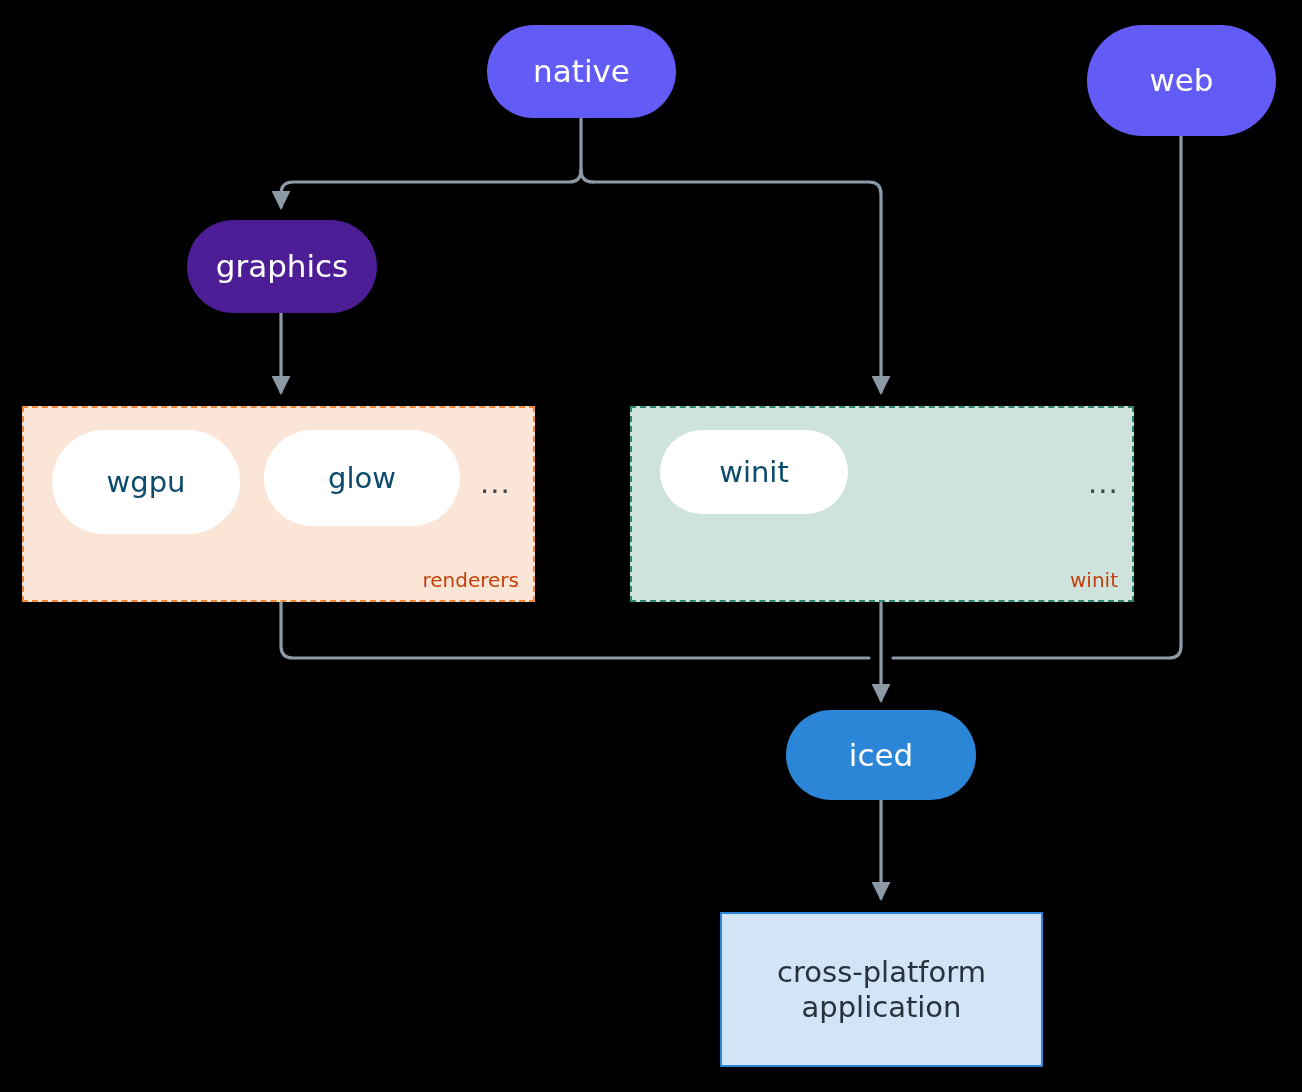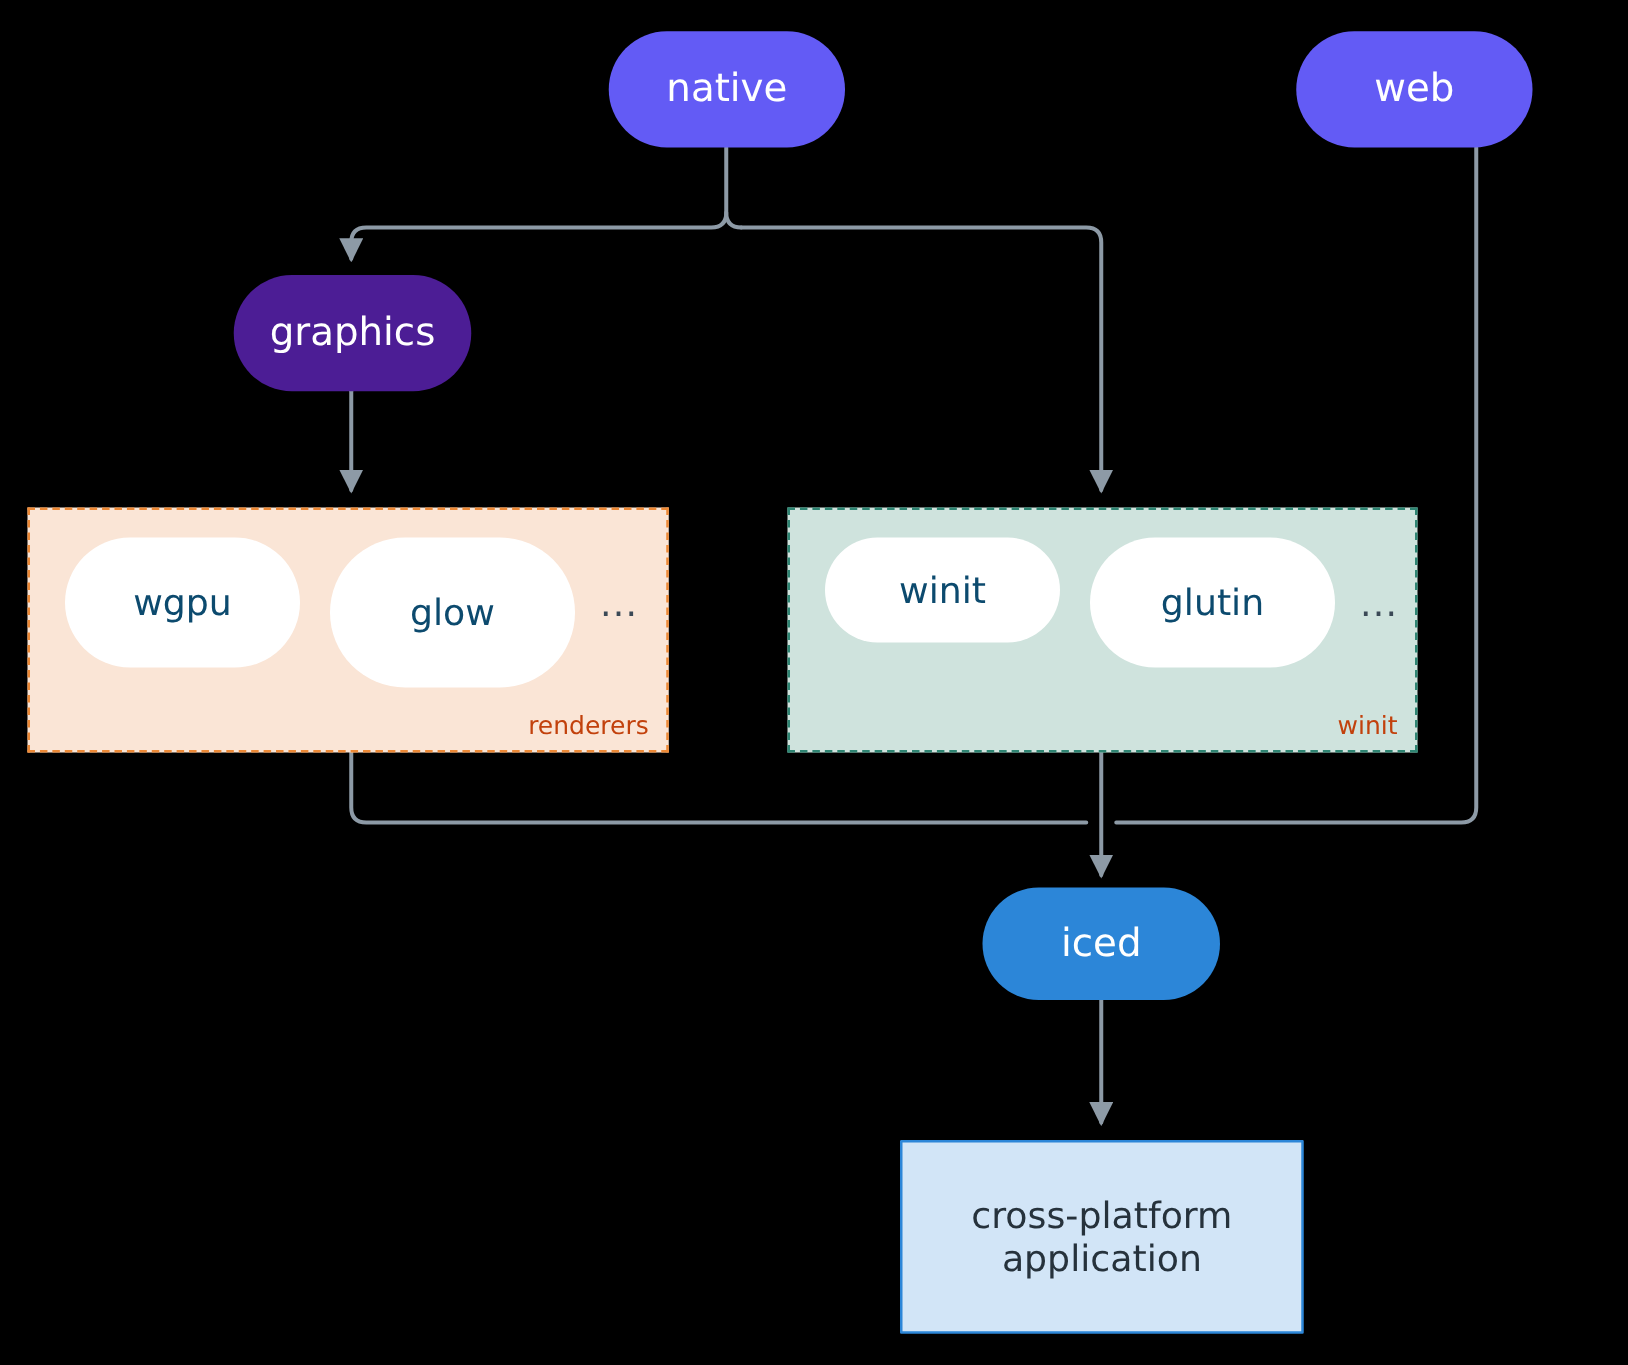--- a/index.html
+++ b/index.html
@@ -129,45 +129,42 @@
       <path d="M 1181 118 L 1181 646 Q 1181 658 1169 658 L 893 658"></path>
 
       <path d="M 881 800 L 881 898" marker-end="url(#arrow)"></path>
     </g>
   </svg>
 
   <div class="node pill native" style="left:487px; top:25px; width:189px; height:93px;">
     <span>native</span>
   </div>
 
-  <div class="node pill web" style="left:1037px; top:25px; width:189px; height:93px;align-items:center;">
+  <div class="node pill web" style="left:1087px; top:25px; width:189px; height:111px;align-items:center;">
     <span>web</span>
   </div>
 
   <div class="node pill graphics" style="left:187px; top:220px; width:190px; height:93px;">
     <span>graphics</span>
   </div>
 
   <div class="cluster renderers" style="left:22px; top:406px; width:513px; height:196px;">
     <div class="inner-pill" style="left:28px; top:22px; width:188px; height:104px;">
       <span>wgpu</span>
     </div>
-    <div class="inner-pill" style="left:240px; top:22px; width:196px; height:120px;">
+    <div class="inner-pill" style="left:240px; top:22px; width:196px; height:96px;">
       <span>glow</span>
     </div>
     <span class="ellipsis" style="left:456px; top:58px;">...</span>
     <span class="cluster-label">renderers</span>
   </div>
 
   <div class="cluster shells" style="left:630px; top:406px; width:504px; height:196px;">
     <div class="inner-pill" style="left:28px; top:22px; width:188px; height:84px;">
       <span>winit</span>
-    </div>
-    <div class="inner-pill" style="left:240px; top:22px; width:196px; height:104px;">
-      <span>glutin</span>
     </div>
     <span class="ellipsis" style="left:456px; top:58px;">...</span>
     <span class="cluster-label">winit</span>
   </div>
 
   <div class="node rect" style="left:720px; top:912px; width:323px; height:155px;">
     <span class="line">cross-platform</span>
     <span class="line">application</span>
   </div>
 

